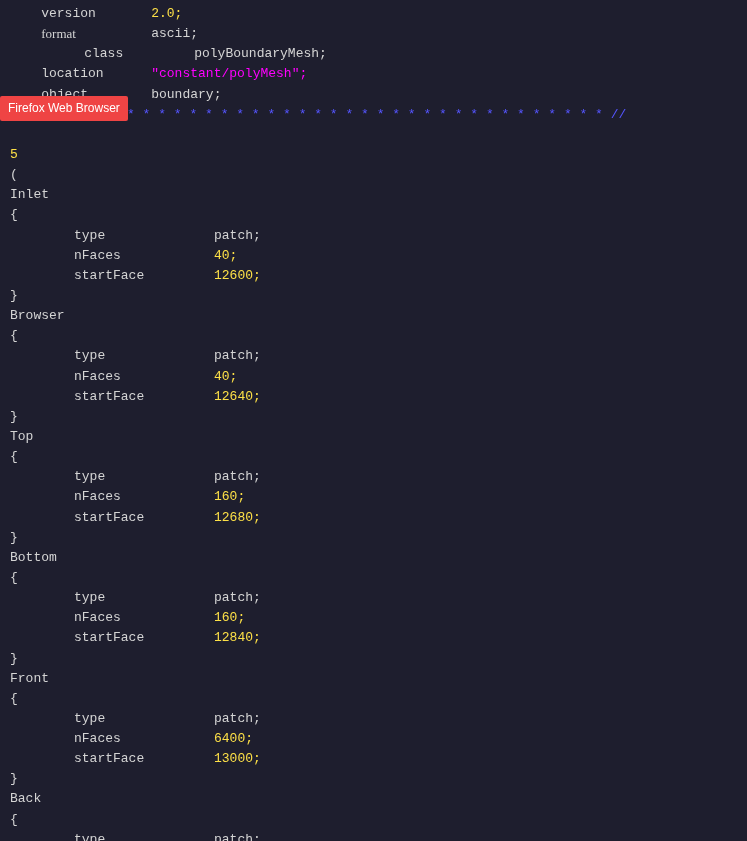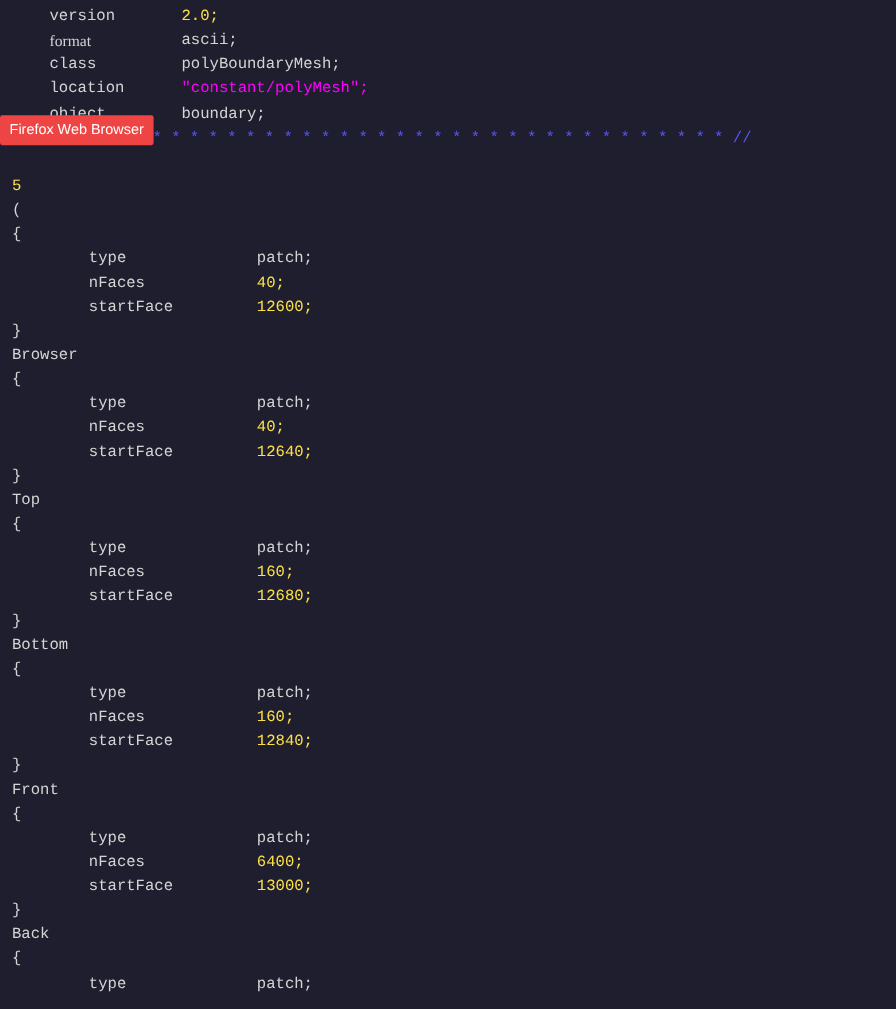--- a/index.html
+++ b/index.html
@@ -50,21 +50,21 @@
     <span class="plain" style="display:inline-block;width:110px;">version</span>
     <span class="number">2.0;</span>
   </div>
   <div class="line">
     <span class="plain">    </span>
     <span class="plain" style="display:inline-block;width:110px;font-family:Liberation Serif, serif;">format</span>
     <span class="plain">ascii;</span>
   </div>
   <div class="line">
     <span class="plain">    </span>
-    <span class="plain" style="display:inline-block;width:110px;">class</span>
+    <span class="plain" style="display:inline-block;width:110px;margin-left:43px;">class</span>
     <span class="plain">polyBoundaryMesh;</span>
   </div>
   <div class="line">
     <span class="plain">    </span>
     <span class="plain" style="display:inline-block;width:110px;">location</span>
     <span class="string">"constant/polyMesh";</span>
   </div>
   <div class="line">
     <span class="plain">    </span>
     <span class="plain" style="display:inline-block;width:110px;">object</span>
@@ -80,20 +80,21 @@
   <div class="line"><span>&nbsp;</span></div>
 
   <div class="line">
     <span class="number">5</span>
   </div>
   <div class="line">
     <span class="plain">(</span>
   </div>
 
   <div id="patches-container">
+      <div class="line"><span class="plain">Inlet</span></div>
       <div class="line"><span class="plain">{</span></div>
       <div class="line"><span class="plain" style="display:inline-block;width:64px;"></span><span class="plain" style="display:inline-block;width:140px;">type</span><span class="plain">patch;</span></div>
       <div class="line"><span class="plain" style="display:inline-block;width:64px;"></span><span class="plain" style="display:inline-block;width:140px;">nFaces</span><span class="number">40;</span></div>
       <div class="line"><span class="plain" style="display:inline-block;width:64px;"></span><span class="plain" style="display:inline-block;width:140px;">startFace</span><span class="number">12600;</span></div>
       <div class="line"><span class="plain">}</span></div>
       <div class="line"><span class="plain">Browser</span></div>
       <div class="line"><span class="plain">{</span></div>
       <div class="line"><span class="plain" style="display:inline-block;width:64px;"></span><span class="plain" style="display:inline-block;width:140px;">type</span><span class="plain">patch;</span></div>
       <div class="line"><span class="plain" style="display:inline-block;width:64px;"></span><span class="plain" style="display:inline-block;width:140px;">nFaces</span><span class="number">40;</span></div>
       <div class="line"><span class="plain" style="display:inline-block;width:64px;"></span><span class="plain" style="display:inline-block;width:140px;">startFace</span><span class="number">12640;</span></div>

